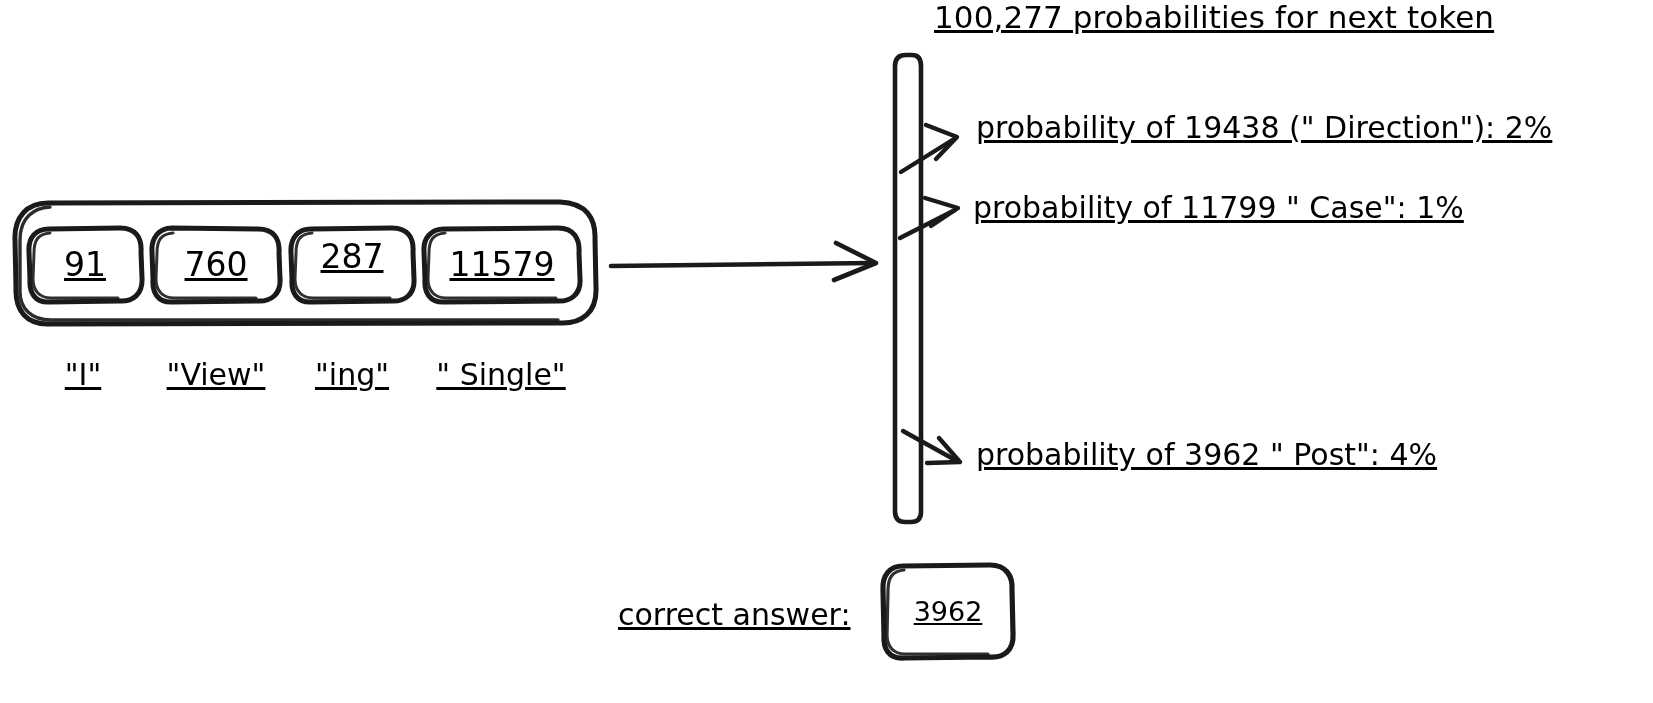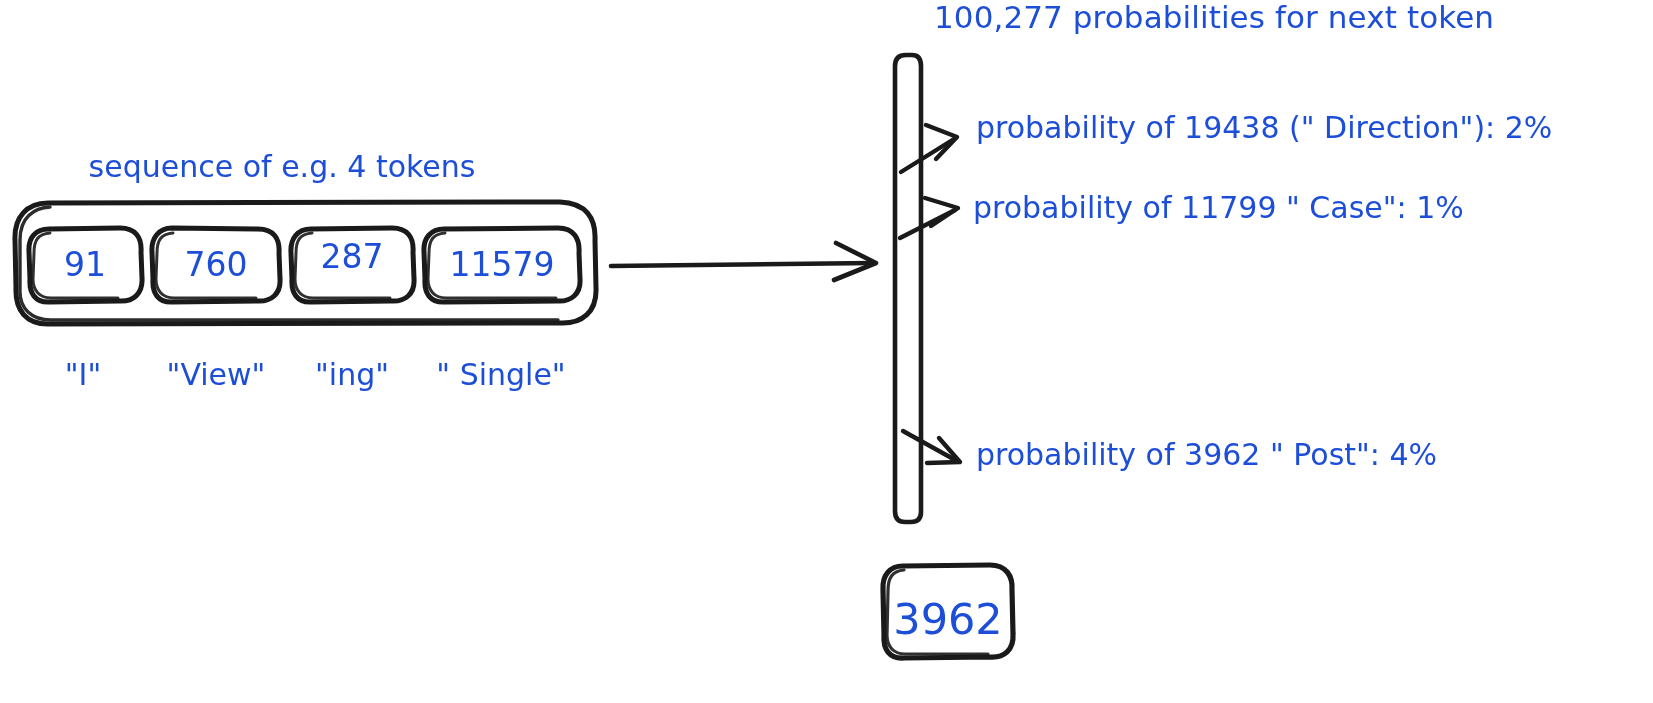--- a/index.html
+++ b/index.html
@@ -20,23 +20,24 @@
   #sketch {
     position: absolute;
     left: 0;
     top: 0;
     width: 1653px;
     height: 703px;
     pointer-events: none;
   }
   .lbl {
     position: absolute;
-    color: #1d4ed8;
+    color: #000000;
     white-space: nowrap;
     line-height: 1;
+    text-decoration: underline;
   }
   .heading {
     font-size: 31px;
     letter-spacing: 0.1px;
   }
   .seq-caption {
     font-size: 30px;
   }
   .tok-num {
     font-size: 33px;
@@ -49,21 +50,21 @@
   .nn-label {
     font-size: 30px;
   }
   .prob-label {
     font-size: 30px;
   }
   .answer-label {
     font-size: 30px;
   }
   .answer-num {
-    font-size: 43px;
+    font-size: 27px;
     text-align: right;
   }
   .centerbox {
     transform: translateX(-50%);
   }
 </style>
 </head>
 <body>
 
 <div id="canvas">
@@ -127,34 +128,34 @@
       <path d="M 903,566 L 990,565 C 1006,565 1013,576 1012,590
                L 1013,634 C 1014,650 1004,658 990,657
                L 904,658 C 889,659 883,649 884,635
                L 883,590 C 882,575 890,566 903,566 Z" stroke-width="5.2"></path>
       <path d="M 904,570 C 892,571 888,578 888,591 L 887,635
                C 887,647 894,654 905,654 L 988,654" stroke-width="3.2" opacity="0.9"></path>
 
     </g>
   </svg>
 
-  <div class="lbl seq-caption centerbox" style="left:282px; top:152px;">sequence of e.g. 4 tokens</div>
 
   <div class="lbl tok-num centerbox" style="left:85px;  top:248px;">91</div>
   <div class="lbl tok-num centerbox" style="left:216px; top:248px;">760</div>
   <div class="lbl tok-num centerbox" style="left:352px; top:240px;">287</div>
   <div class="lbl tok-num centerbox" style="left:502px; top:248px;">11579</div>
 
   <div class="lbl tok-str centerbox" style="left:83px;  top:360px;">"I"</div>
   <div class="lbl tok-str centerbox" style="left:216px; top:360px;">"View"</div>
   <div class="lbl tok-str centerbox" style="left:352px; top:360px;">"ing"</div>
   <div class="lbl tok-str centerbox" style="left:501px; top:360px;">" Single"</div>
 
 
   <div class="lbl heading" style="left:934px; top:2px;">100,277 probabilities for next token</div>
 
   <div class="lbl prob-label" style="left:976px; top:113px;">probability of 19438 (" Direction"): 2%</div>
   <div class="lbl prob-label" style="left:973px; top:193px;">probability of 11799 " Case": 1%</div>
   <div class="lbl prob-label" style="left:976px; top:440px;">probability of 3962 " Post": 4%</div>
 
+  <div class="lbl answer-label" style="left:618px; top:600px;">correct answer:</div>
   <div class="lbl answer-num centerbox" style="left:948px; top:598px;">3962</div>
 
 </div>
 
 </body></html>

